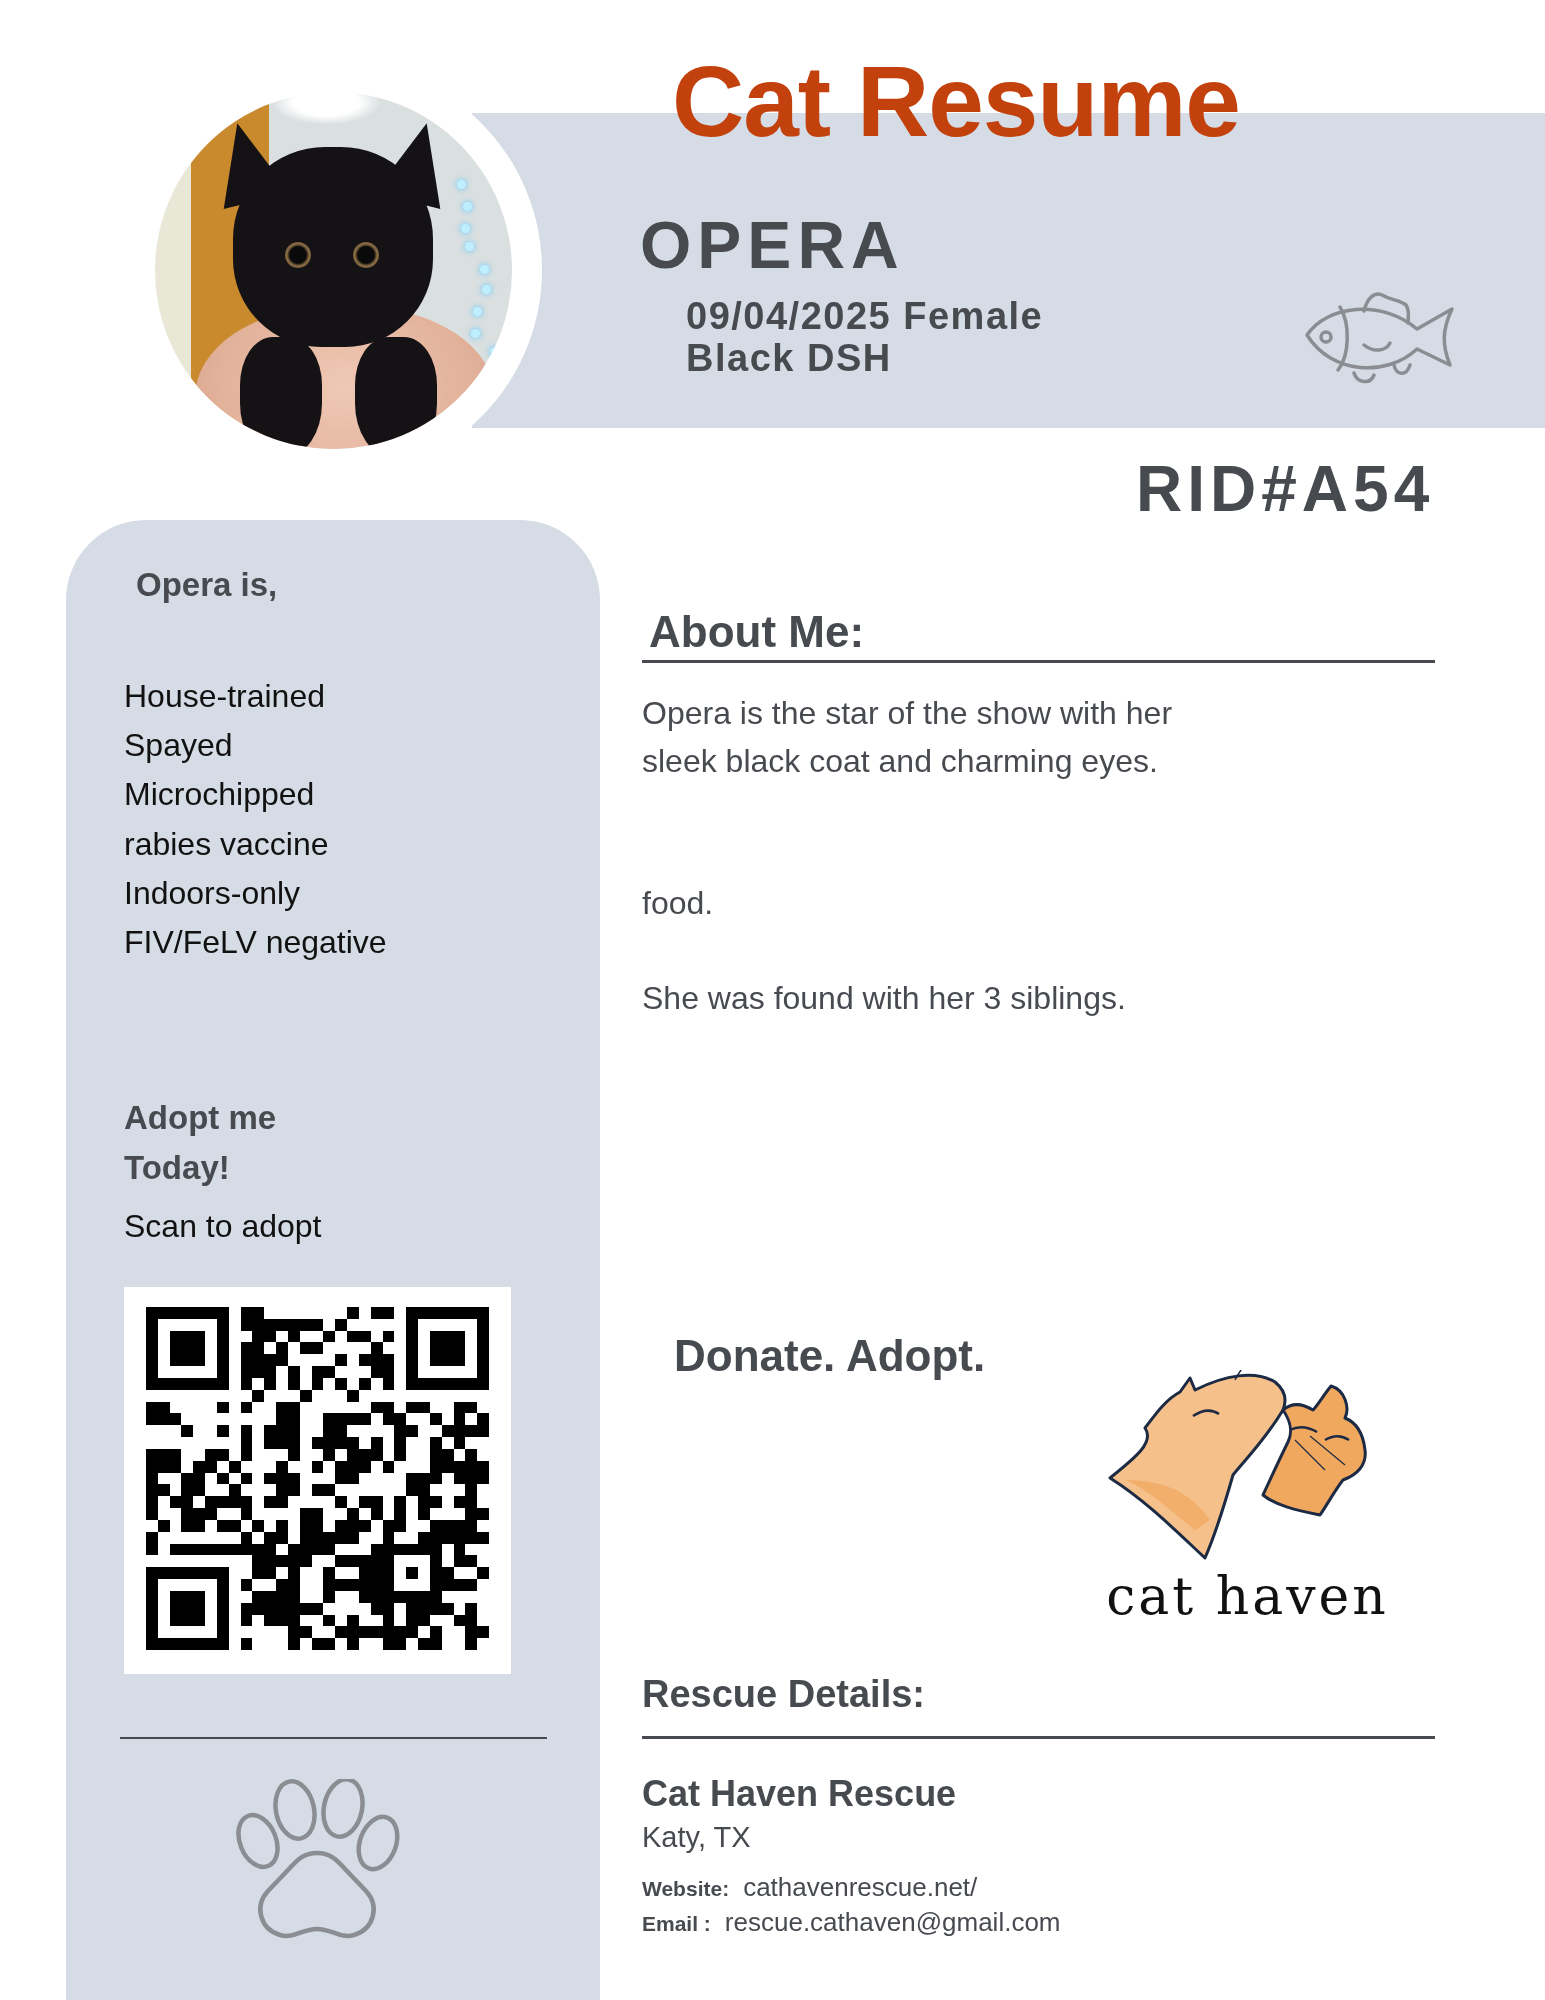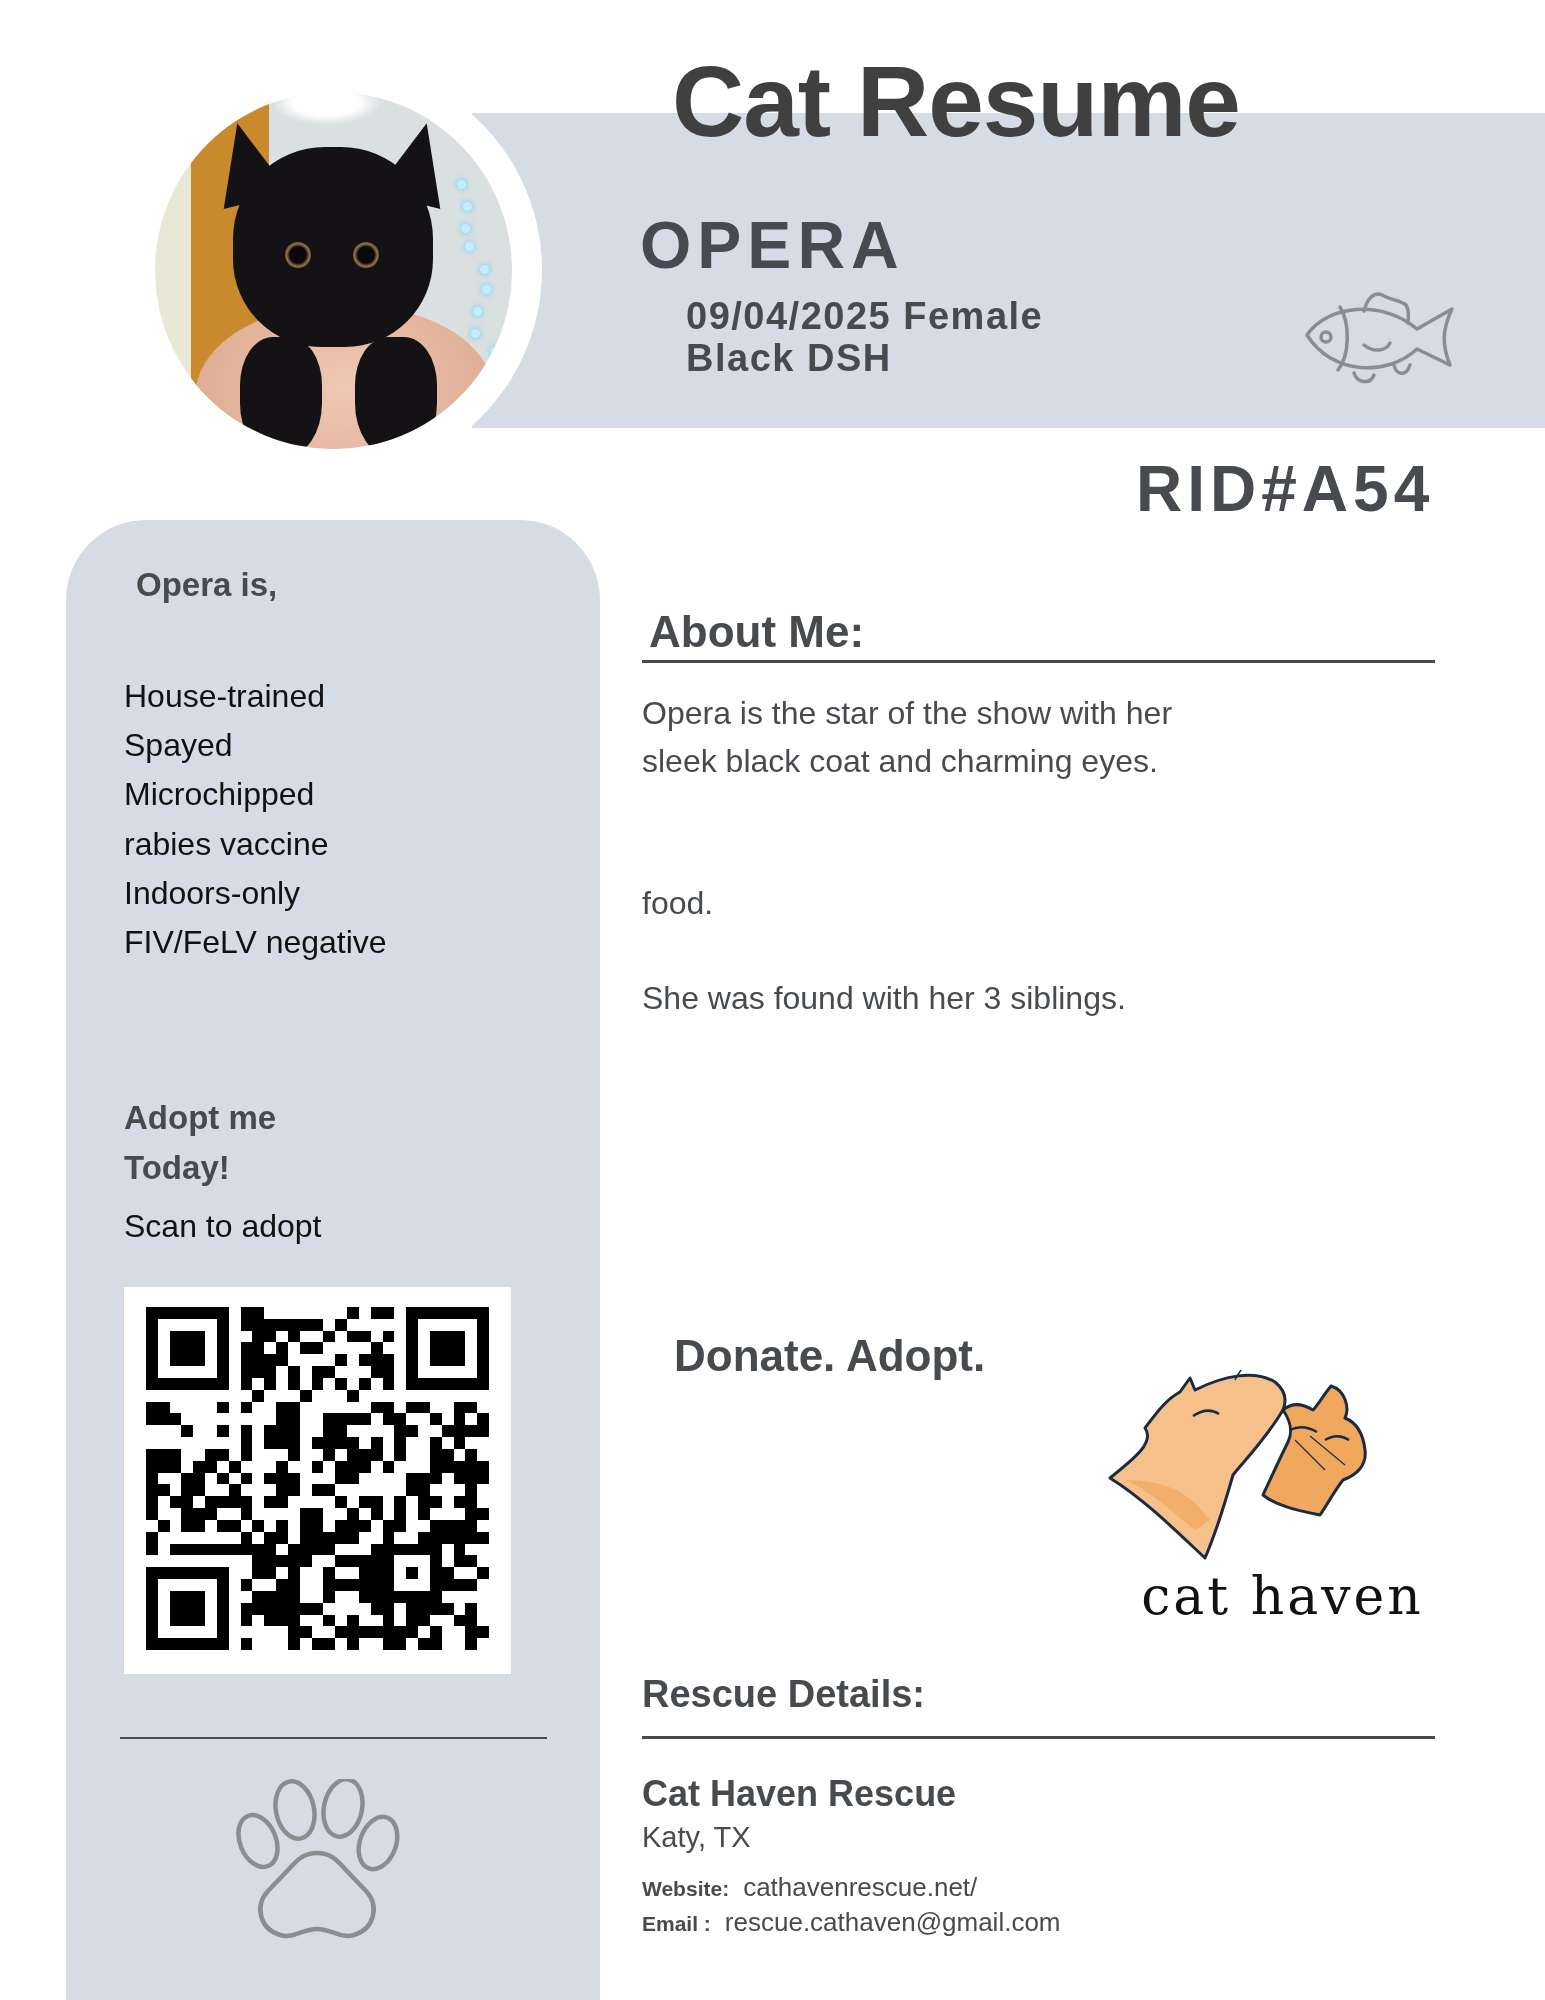--- a/index.html
+++ b/index.html
@@ -51,21 +51,21 @@
   }
   .photo .paw-l { left: 85px; }
   .photo .paw-r { left: 200px; }
   .photo .light {
     position: absolute; width: 9px; height: 9px; border-radius: 50%;
     background: #bfefff; box-shadow: 0 0 6px #59c8ff;
   }
 
   .title {
     left: 0; top: 46px; width: 1545px; padding-left: 672px; box-sizing: border-box;
-    font-size: 100px; font-weight: bold; color: #404040; letter-spacing: -1px; line-height: 1.1;
+    font-size: 100px; font-weight: bold; color: #c2410c; letter-spacing: -1px; line-height: 1.1;
   }
   .cat-name {
     left: 640px; top: 207px; font-size: 66px; font-weight: bold; letter-spacing: 6px; color: #474b50;
   }
   .cat-meta {
     left: 642px; top: 295px; font-size: 38px; font-weight: bold; letter-spacing: 1.5px; line-height: 42px; color: #474b50; margin-left: 44px;
   }
   .fish { left: 1302px; top: 285px; width: 170px; height: 110px; }
 
   .rid {
@@ -93,21 +93,21 @@
   .h2 { font-size: 44px; font-weight: bold; color: #474b50; }
   .about-title { left: 649px; top: 607px; }
   .rule { height: 3px; background: #474b50; }
   .about-rule { left: 642px; top: 660px; width: 793px; }
   .about-body { left: 642px; top: 690px; font-size: 32px; line-height: 47.5px; color: #474b50; }
   .about-body p { margin: 0 0 47.5px 0; }
   .donate { left: 674px; top: 1331px; font-size: 44px; font-weight: bold; color: #474b50; }
 
   .logo-art { left: 1095px; top: 1370px; width: 300px; height: 195px; }
   .logo-text {
-    left: 1130px; top: 1566px; width: 305px; text-align: center;
+    left: 1095px; top: 1566px; width: 305px; text-align: center;
     font-family: "DejaVu Serif", serif; font-size: 52px; line-height: 60px; color: #111111; letter-spacing: 3px;
   }
 
   .rescue-title { left: 642px; top: 1673px; font-size: 38px; }
   .rescue-rule { left: 642px; top: 1736px; width: 793px; }
   .org-name { left: 642px; top: 1773px; font-size: 36px; font-weight: bold; color: #474b50; }
   .org-loc { left: 642px; top: 1821px; font-size: 29px; color: #474b50; }
   .contact { left: 642px; font-size: 26px; color: #474b50; }
   .contact .lbl { font-weight: bold; font-size: 21px; margin-right: 14px; }
   .web { top: 1872px; }

